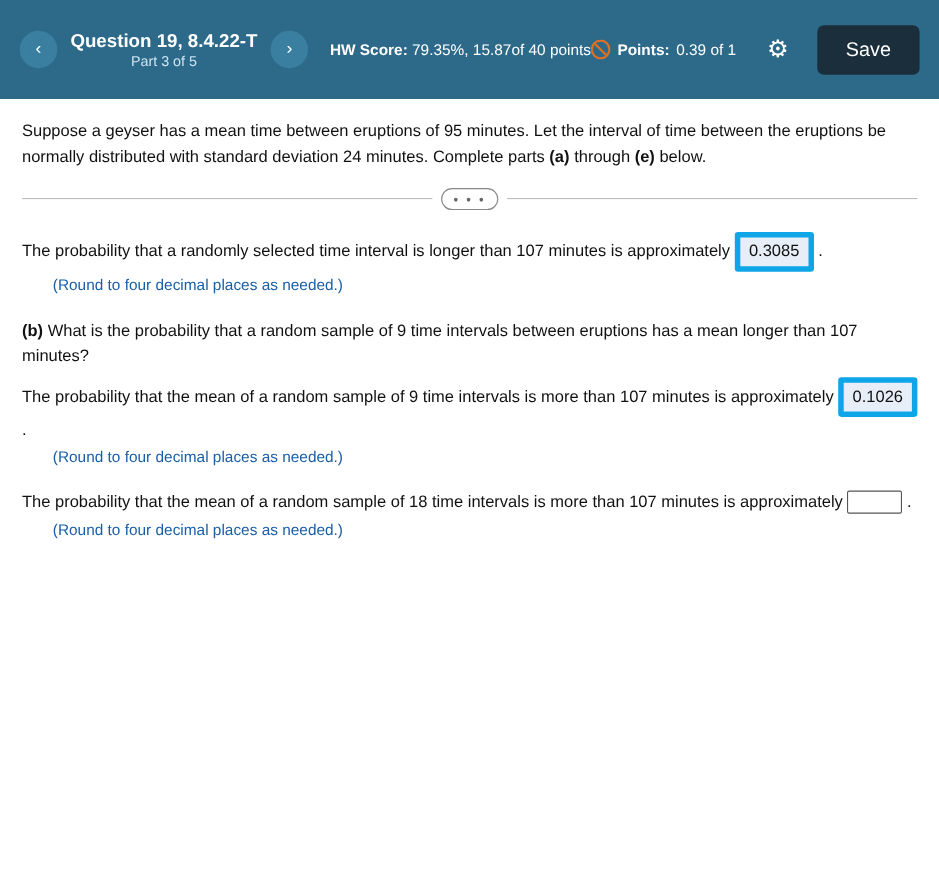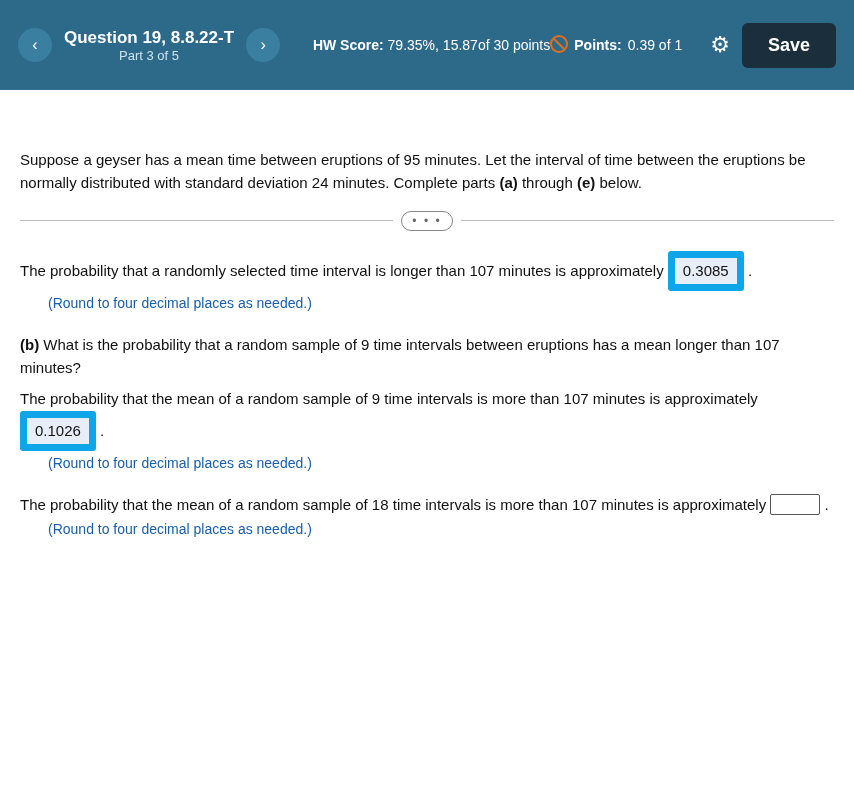--- a/index.html
+++ b/index.html
@@ -55,21 +55,21 @@
       margin-left: auto;
       color: #fff;
       font-size: 14px;
       line-height: 1.5;
     }
     .score-hw {
       font-weight: bold;
     }
     .score-points-row {
       display: flex;
-      align-items: flex-start;
+      align-items: center;
       gap: 6px;
     }
     .points-icon {
       width: 18px;
       height: 18px;
       flex-shrink: 0;
     }
     .gear-btn {
       background: none;
       border: none;
@@ -79,35 +79,35 @@
       margin-left: 16px;
       flex-shrink: 0;
     }
     .save-btn {
       background-color: #1a2e3b;
       color: #fff;
       border: none;
       border-radius: 6px;
       padding: 12px 26px;
       font-size: 18px;
-      font-weight: bold;
+      font-weight: normal;
       cursor: pointer;
+      margin-left: 14px;
       flex-shrink: 0;
     }
 
     
     .content {
       padding: 18px 20px 30px 20px;
     }
     .problem-text {
       font-size: 15px;
       line-height: 1.55;
       color: #111;
       margin-bottom: 16px;
-      margin-top: 40px;
     }
     .problem-text b {
       font-weight: bold;
     }
 
     
     .divider-row {
       display: flex;
       align-items: center;
       margin: 4px 0 20px 0;
@@ -140,21 +140,21 @@
     }
     .part-answer-text {
       font-size: 15px;
       line-height: 1.6;
       color: #111;
       margin-bottom: 4px;
     }
     .inline-answer {
       display: inline-block;
       background: #e8eef7;
-      border: 7px solid #0ea5e9;
+      border: 5px solid #0ea5e9;
       border-radius: 3px;
       padding: 1px 8px;
       font-size: 15px;
       color: #111;
       min-width: 55px;
       text-align: center;
     }
     .inline-input {
       display: inline-block;
       border: 1px solid #555;
@@ -174,33 +174,33 @@
       font-weight: bold;
     }
   </style>
 </head>
 <body>
 
 <div class="header">
   <button class="nav-btn">‹</button>
 
   <div class="question-title-block">
-    <span class="question-title">Question 19, 8.8.22-T</span>
+    <span class="question-title">Question 19, 8.4.22-T</span>
     <span class="question-subtitle">Part 3 of 5</span>
   </div>
 
   <button class="nav-btn">›</button>
 
   <div class="score-block">
     <div>
       <span class="score-hw">HW Score:</span>
       <span>79.35%, 15.87</span>
     </div>
     <div>
-      <span>of 30 points</span>
+      <span>of 40 points</span>
     </div>
     <div class="score-points-row">
 
       <svg class="points-icon" viewBox="0 0 18 18">
         <circle cx="9" cy="9" r="8" fill="none" stroke="#e07020" stroke-width="2"></circle>
         <line x1="4" y1="4" x2="14" y2="14" stroke="#e07020" stroke-width="2"></line>
       </svg>
       <span style="font-weight:bold;">Points:</span>
       <span>0.39 of 1</span>
     </div>

